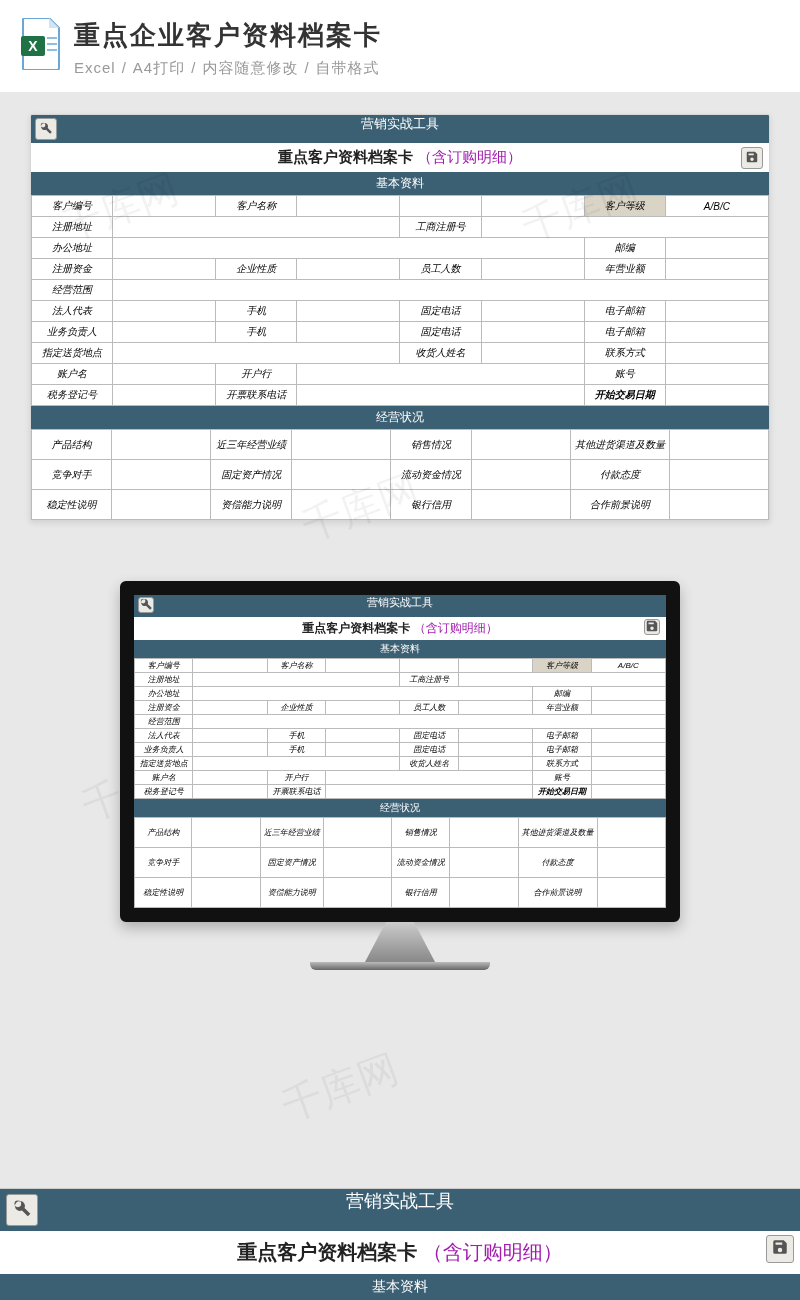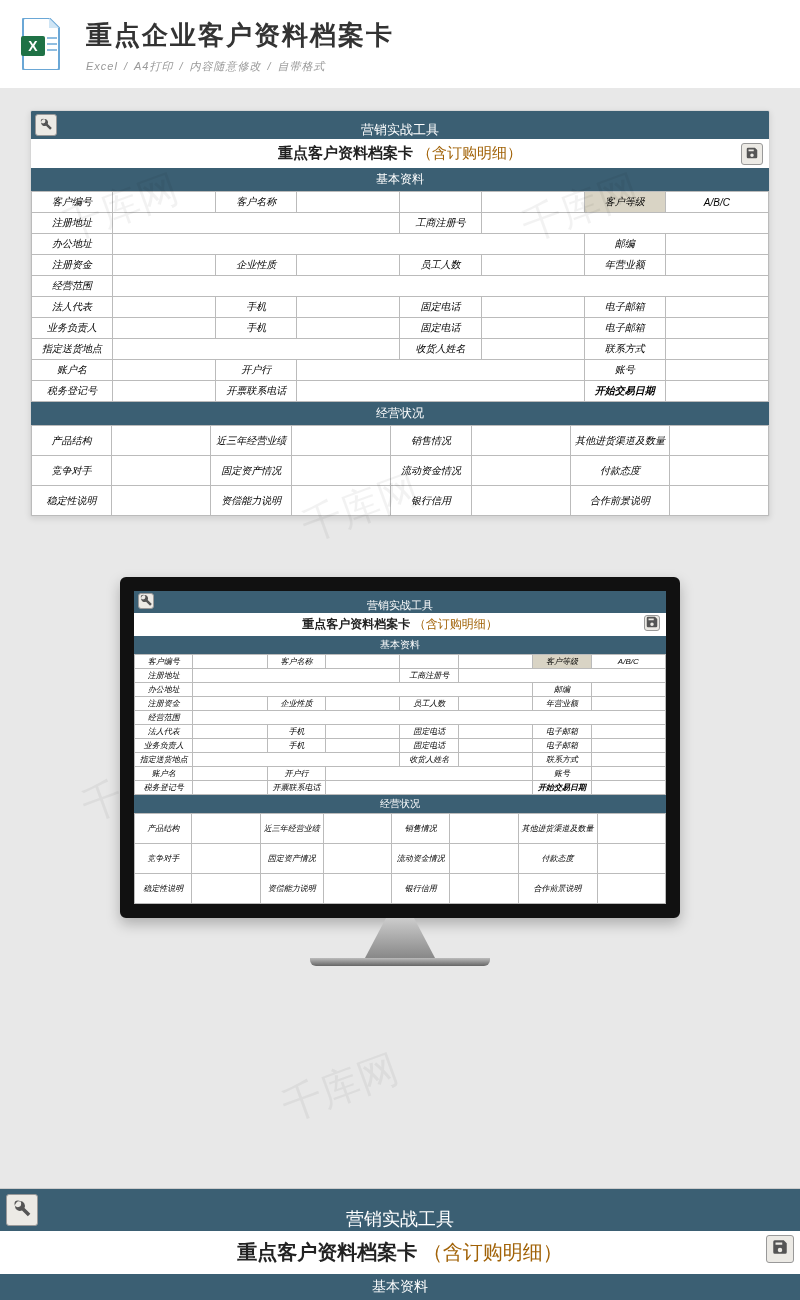--- a/index.html
+++ b/index.html
@@ -23,49 +23,48 @@
     padding: 18px 20px 14px 20px;
     display: flex;
     align-items: flex-start;
     gap: 12px;
   }
   .excel-icon {
     width: 42px; height: 52px;
     position: relative;
   }
   .excel-icon svg { width: 100%; height: 100%; }
-  .title-block { flex: 1; margin-left: 12px; }
+  .title-block { flex: 1; }
   .main-title {
     font-size: 26px;
     font-weight: 700;
     color: #333;
     letter-spacing: 2px;
   }
   .subtitle {
-    font-size: 11px;
+    font-size: 15px;
     color: #999;
     margin-top: 6px;
     letter-spacing: 1px;
-    font-style: italic;
   }
   .subtitle .sep { margin: 0 6px; }
 
   .preview {
     margin: 22px 30px 0 30px;
     background: #fff;
     border: 1px solid #d6d6d6;
     box-shadow: 0 2px 6px rgba(0,0,0,0.1);
     border-radius: 2px;
     overflow: hidden;
   }
   .toolbar {
     background: #3b5f73;
     height: 28px;
     display: flex;
-    align-items: flex-end;
+    align-items: flex-start;
     justify-content: center;
     position: relative;
     color: #fff;
     font-size: 13px;
   }
   .wrench-btn {
     position: absolute;
     left: 4px; top: 3px;
     width: 22px; height: 22px;
     background: #eceae5;
@@ -87,21 +86,21 @@
     justify-content: center;
   }
   .doc-title-row {
     text-align: center;
     padding: 5px 6px;
     position: relative;
     font-size: 15px;
     font-weight: 700;
     color: #222;
   }
-  .doc-title-row .sub { color: #a16207; font-weight: 400; }
+  .doc-title-row .sub { color: #a21caf; font-weight: 400; }
   .save-row { position: absolute; right: 6px; top: 4px; }
 
   .section-bar {
     background: #3b5f73;
     color: #fff;
     text-align: center;
     font-size: 12px;
     padding: 3px 0;
   }
   table.form {

